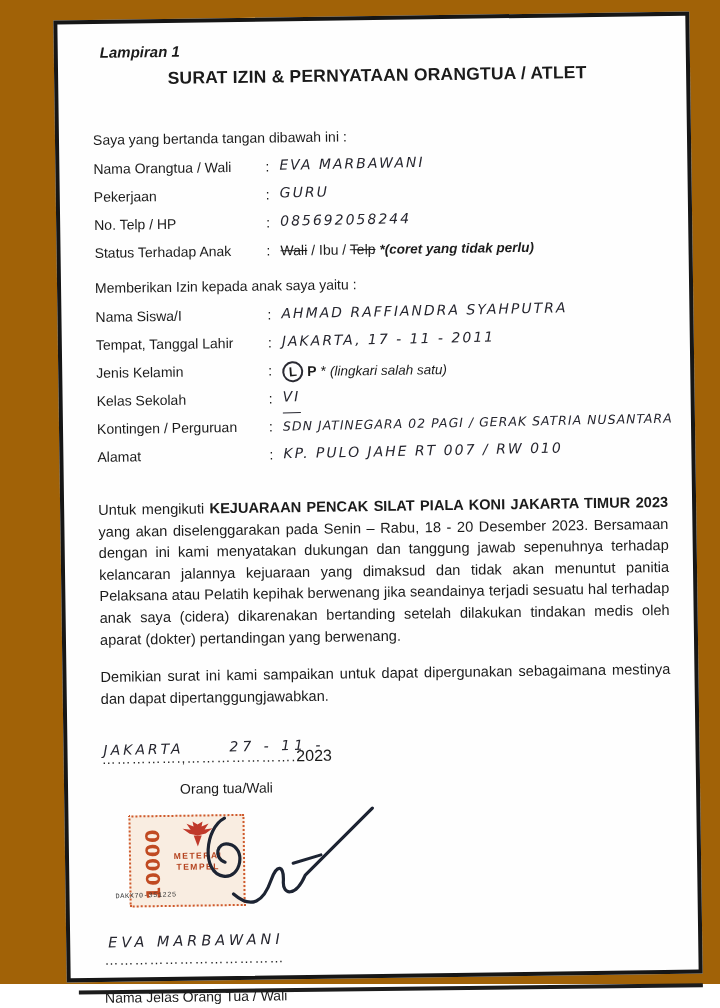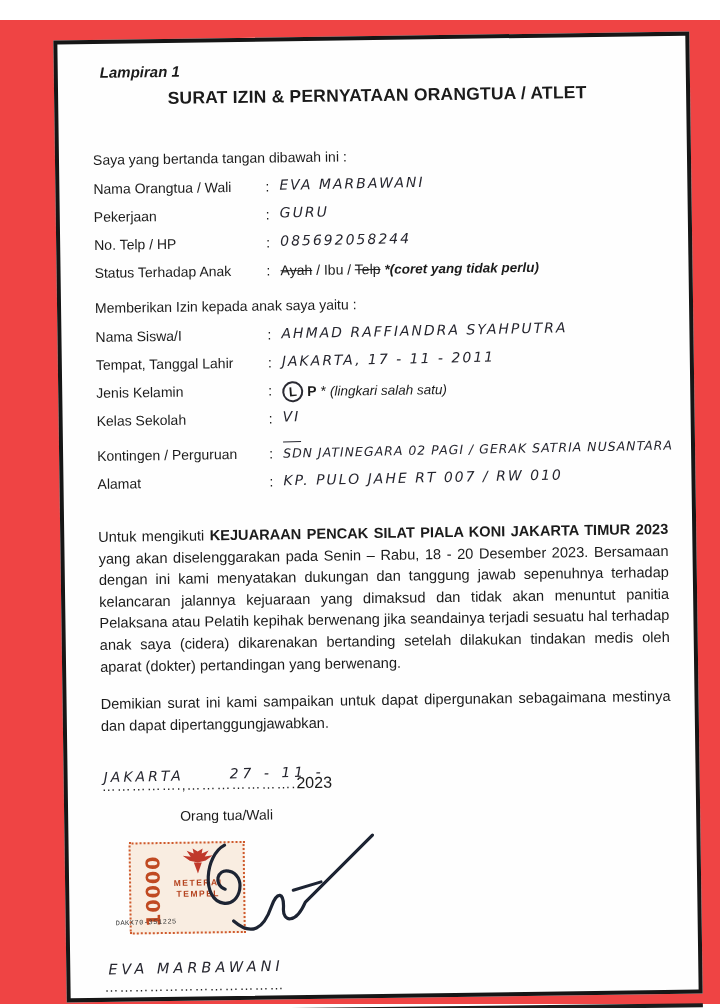--- a/index.html
+++ b/index.html
@@ -1,18 +1,18 @@
 <!DOCTYPE html>
 <html><head>
 <meta charset="utf-8">
 <style>
   * { margin:0; padding:0; box-sizing:border-box; }
   html,body { width:720px; height:1008px; background:#ffffff; overflow:hidden;
               font-family:"Liberation Sans", sans-serif; color:#1b1b1b; }
-  .scan { position:relative; width:720px; height:984px; background:#ef4444;margin-top:20px; }
+  .scan { position:relative; width:720px; height:984px; background:#a16207; }
 
   .page-frame {
     position:absolute; left:60px; top:16px; width:636px; height:962px;
     border:4px solid #161616; background:#fefefe;
     transform:rotate(-0.8deg); transform-origin:50% 50%;
   }
   .page-frame::after {
     content:""; position:absolute; left:8px; right:-4px; bottom:-17px; height:4px;
     background:#1c1c1c; transform:rotate(0.15deg);
   }
@@ -30,21 +30,21 @@
   .row .label { width:172px; flex:none; padding-top:3px; }
   .row .colon { width:14px; flex:none; padding-top:3px; }
   .row .val { flex:1; padding-top:1px; white-space:nowrap; }
 
   .hw {
     font-family:"DejaVu Sans", sans-serif; font-style:italic;
     color:#26262f; letter-spacing:2px; font-size:14px;
     display:inline-block; transform:rotate(-0.4deg);
   }
   .hw-small { font-size:12.5px; letter-spacing:1px; }
-  .hw-underline { border-bottom:1.5px solid #26262f; padding-bottom:17px; }
+  .hw-underline { border-bottom:1.5px solid #26262f; padding-bottom:8px; }
 
   .strike { text-decoration:line-through; }
   .note-italic { font-style:italic; font-weight:bold; font-size:13.5px; }
   .note-italic2 { font-style:italic; font-size:13.5px; }
 
   .circle-l {
     display:inline-block; width:21px; height:21px; border:2px solid #2b2b33;
     border-radius:50%; text-align:center; line-height:18px; font-weight:bold;
     font-size:13px; margin-right:4px; transform:rotate(-4deg);
   }
@@ -111,21 +111,21 @@
         </div>
         <div class="row">
           <span class="label">No. Telp / HP</span>
           <span class="colon">:</span>
           <span class="val"><span class="hw">085692058244</span></span>
         </div>
         <div class="row">
           <span class="label">Status Terhadap Anak</span>
           <span class="colon">:</span>
           <span class="val" style="padding-top:3px;">
-            <span class="strike">Ayah</span><span> / </span><span>Ibu</span><span> / </span><span class="strike">Telp</span>
+            <span class="strike">Wali</span><span> / </span><span>Ibu</span><span> / </span><span class="strike">Telp</span>
             <span class="note-italic">*(coret yang tidak perlu)</span>
           </span>
         </div>
       </div>
 
       <div class="intro2">Memberikan Izin kepada anak saya yaitu :</div>
 
       <div class="rows">
         <div class="row">
           <span class="label">Nama Siswa/I</span>

